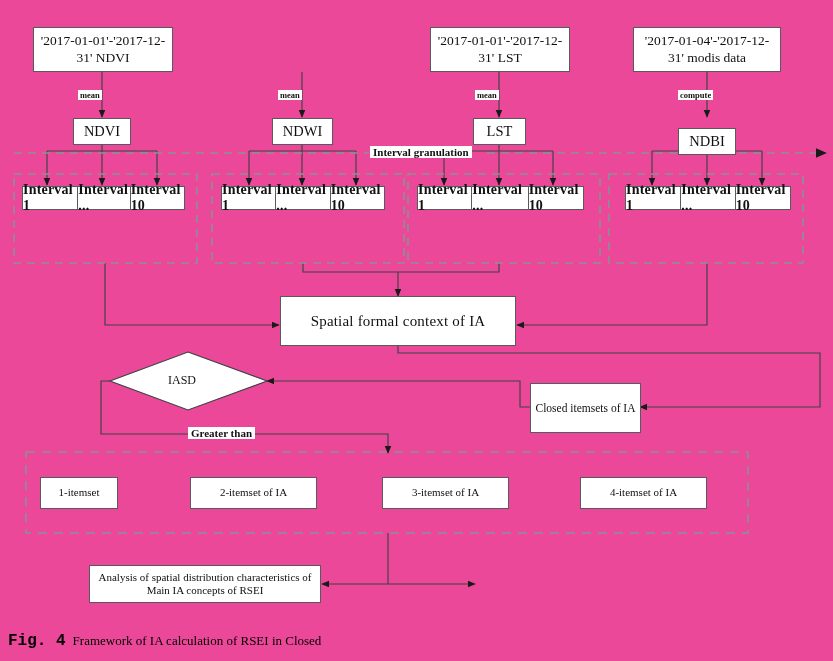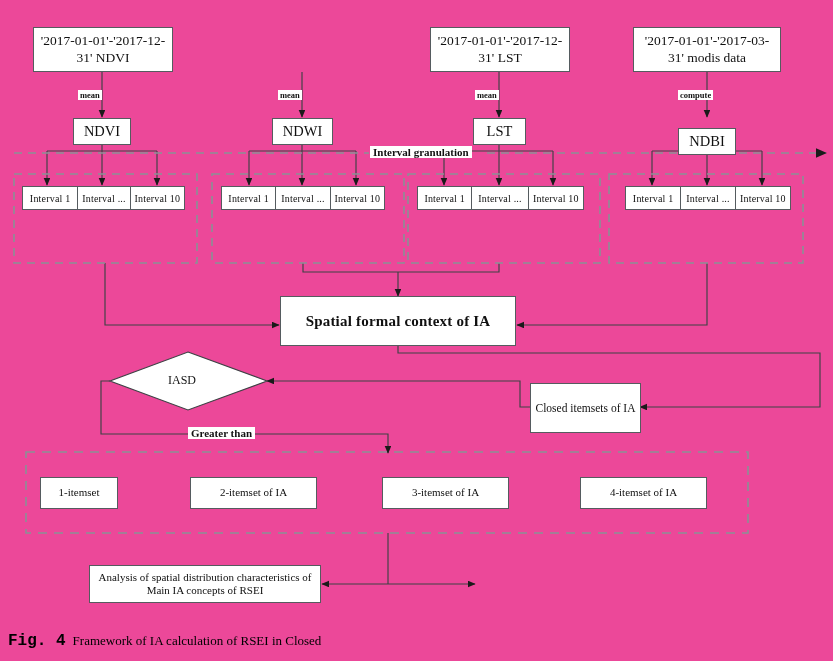--- a/index.html
+++ b/index.html
@@ -49,29 +49,29 @@
     border: 1px solid #555b5f;
     background: #fff;
     box-sizing: border-box;
   }
   .interval-cell {
     border-right: 1px solid #555b5f;
     box-sizing: border-box;
     display: flex;
     align-items: center;
     justify-content: center;
-    font-size: 10px;
-    font-weight: normal;
+    font-size: 14px;
+    font-weight: bold;
     color: #111;
     letter-spacing: .2px;
   }
   .interval-cell:last-child { border-right: none; }
   .ctx-box {
     font-size: 15px;
-    font-weight: bold;
+    font-weight: normal;
     letter-spacing: .2px;
   }
   .small-box { font-size: 11.5px; }
   .itemset-box { font-size: 11px; }
   .bottom-box { font-size: 11px; padding: 0 6px; }
   .edge-label {
     position: absolute;
     font-size: 8.5px;
     font-weight: bold;
     color: #111;
@@ -180,21 +180,21 @@
       <rect x="408" y="174" width="192" height="89" fill="none" stroke="#8b9095" stroke-width="1.6" stroke-dasharray="8,6"></rect>
       <rect x="609" y="174" width="194" height="89" fill="none" stroke="#8b9095" stroke-width="1.6" stroke-dasharray="8,6"></rect>
       <rect x="26" y="452" width="722" height="81" fill="none" stroke="#8b9095" stroke-width="1.6" stroke-dasharray="9,7"></rect>
 
       <polygon points="188,352 267,381 188,410 110,381" fill="#ffffff" stroke="#3d4245" stroke-width="1.15"></polygon>
     </g>
   </svg>
 
   <div class="node src-box" style="left:33px; top:27px; width:140px; height:45px;">'2017-01-01'-'2017-12-31' NDVI</div>
   <div class="node src-box" style="left:430px; top:27px; width:140px; height:45px;">'2017-01-01'-'2017-12-31' LST</div>
-  <div class="node src-box" style="left:633px; top:27px; width:148px; height:45px;">'2017-01-01'-'2017-03-31' modis data</div>
+  <div class="node src-box" style="left:633px; top:27px; width:148px; height:45px;">'2017-01-04'-'2017-12-31' modis data</div>
 
   <div class="edge-label" style="left:78px; top:90px;">mean</div>
   <div class="edge-label" style="left:278px; top:90px;">mean</div>
   <div class="edge-label" style="left:475px; top:90px;">mean</div>
   <div class="edge-label" style="left:678px; top:90px;">compute</div>
 
   <div class="node idx-box" style="left:73px; top:118px; width:58px; height:27px;">NDVI</div>
   <div class="node idx-box" style="left:272px; top:118px; width:61px; height:27px;">NDWI</div>
   <div class="node idx-box" style="left:473px; top:118px; width:53px; height:27px;">LST</div>
   <div class="node idx-box" style="left:678px; top:128px; width:58px; height:27px;">NDBI</div>

